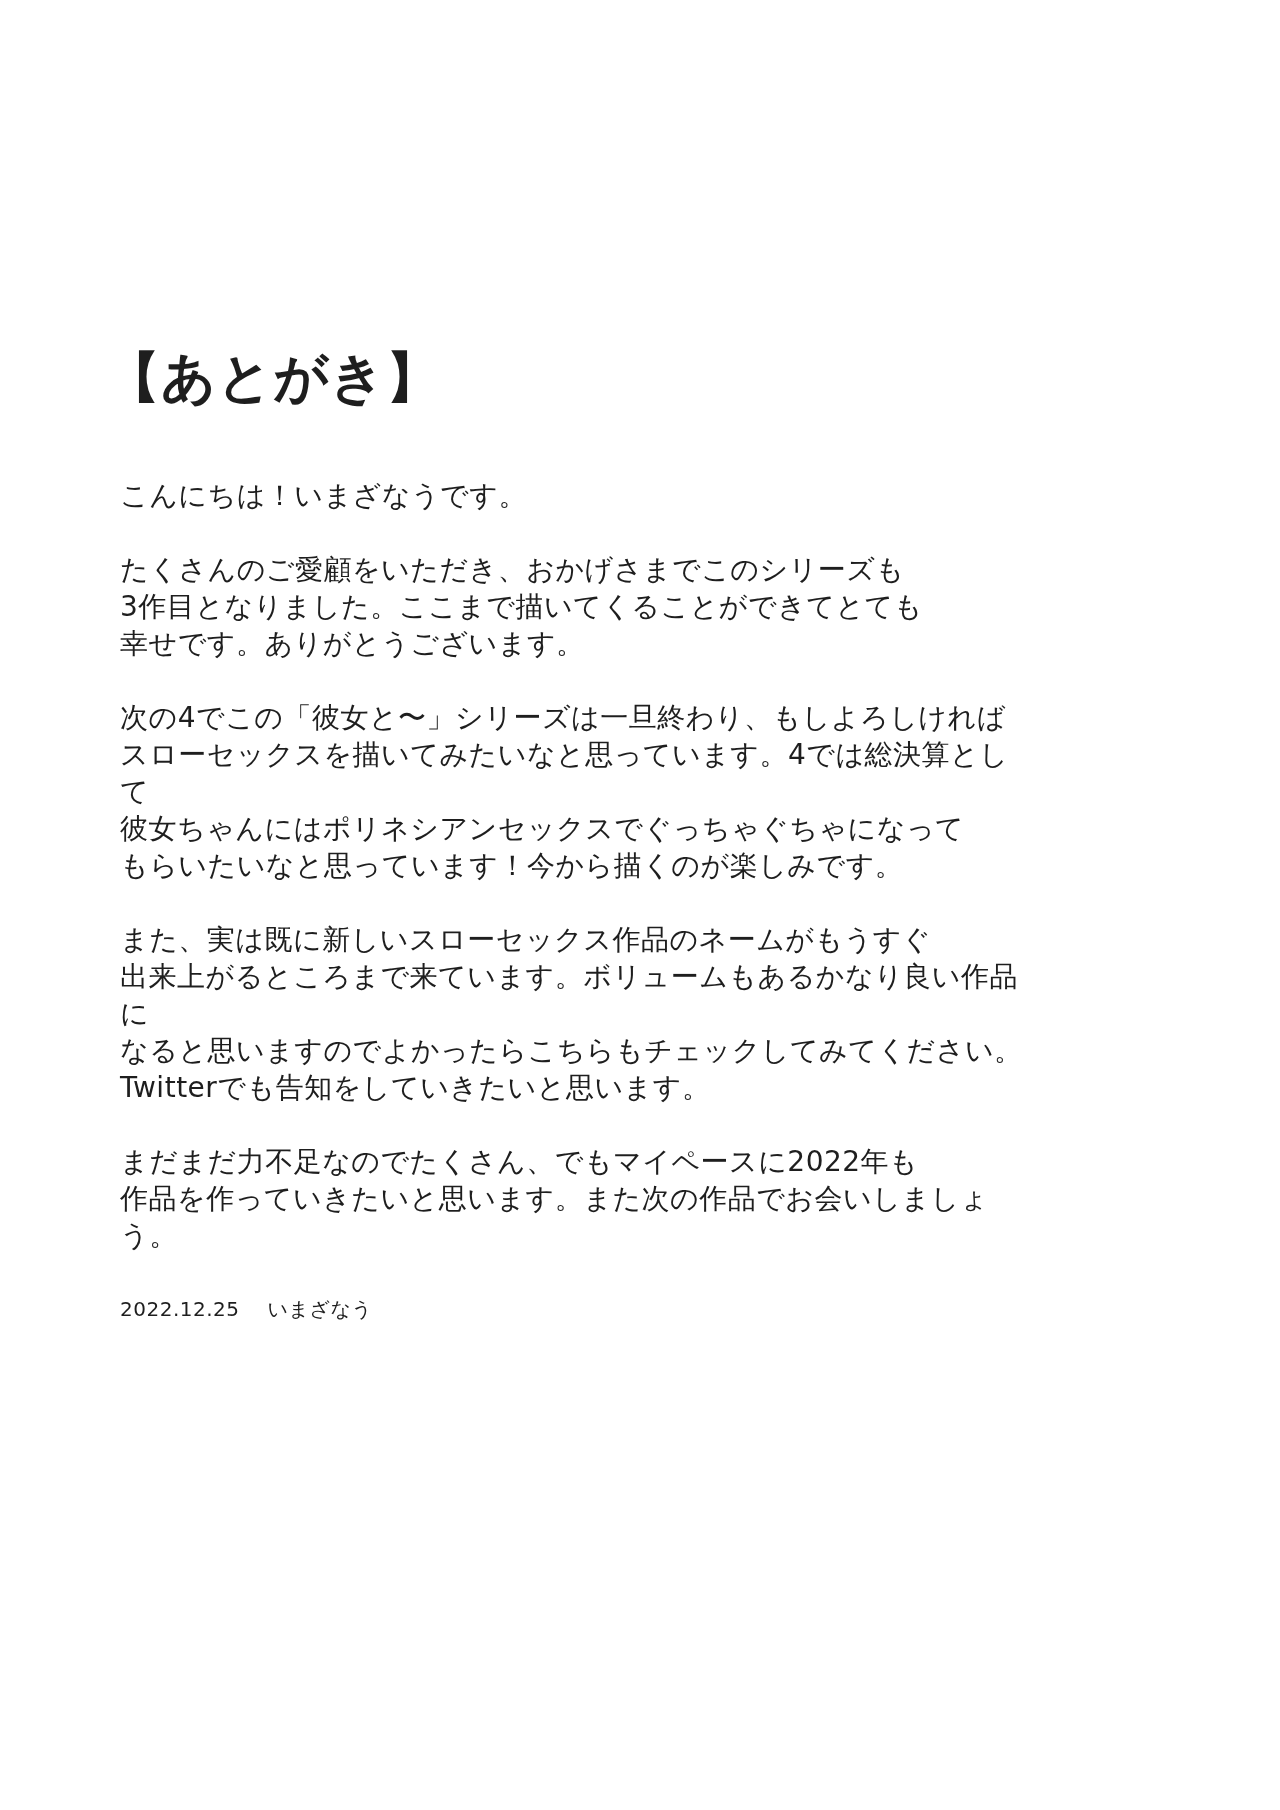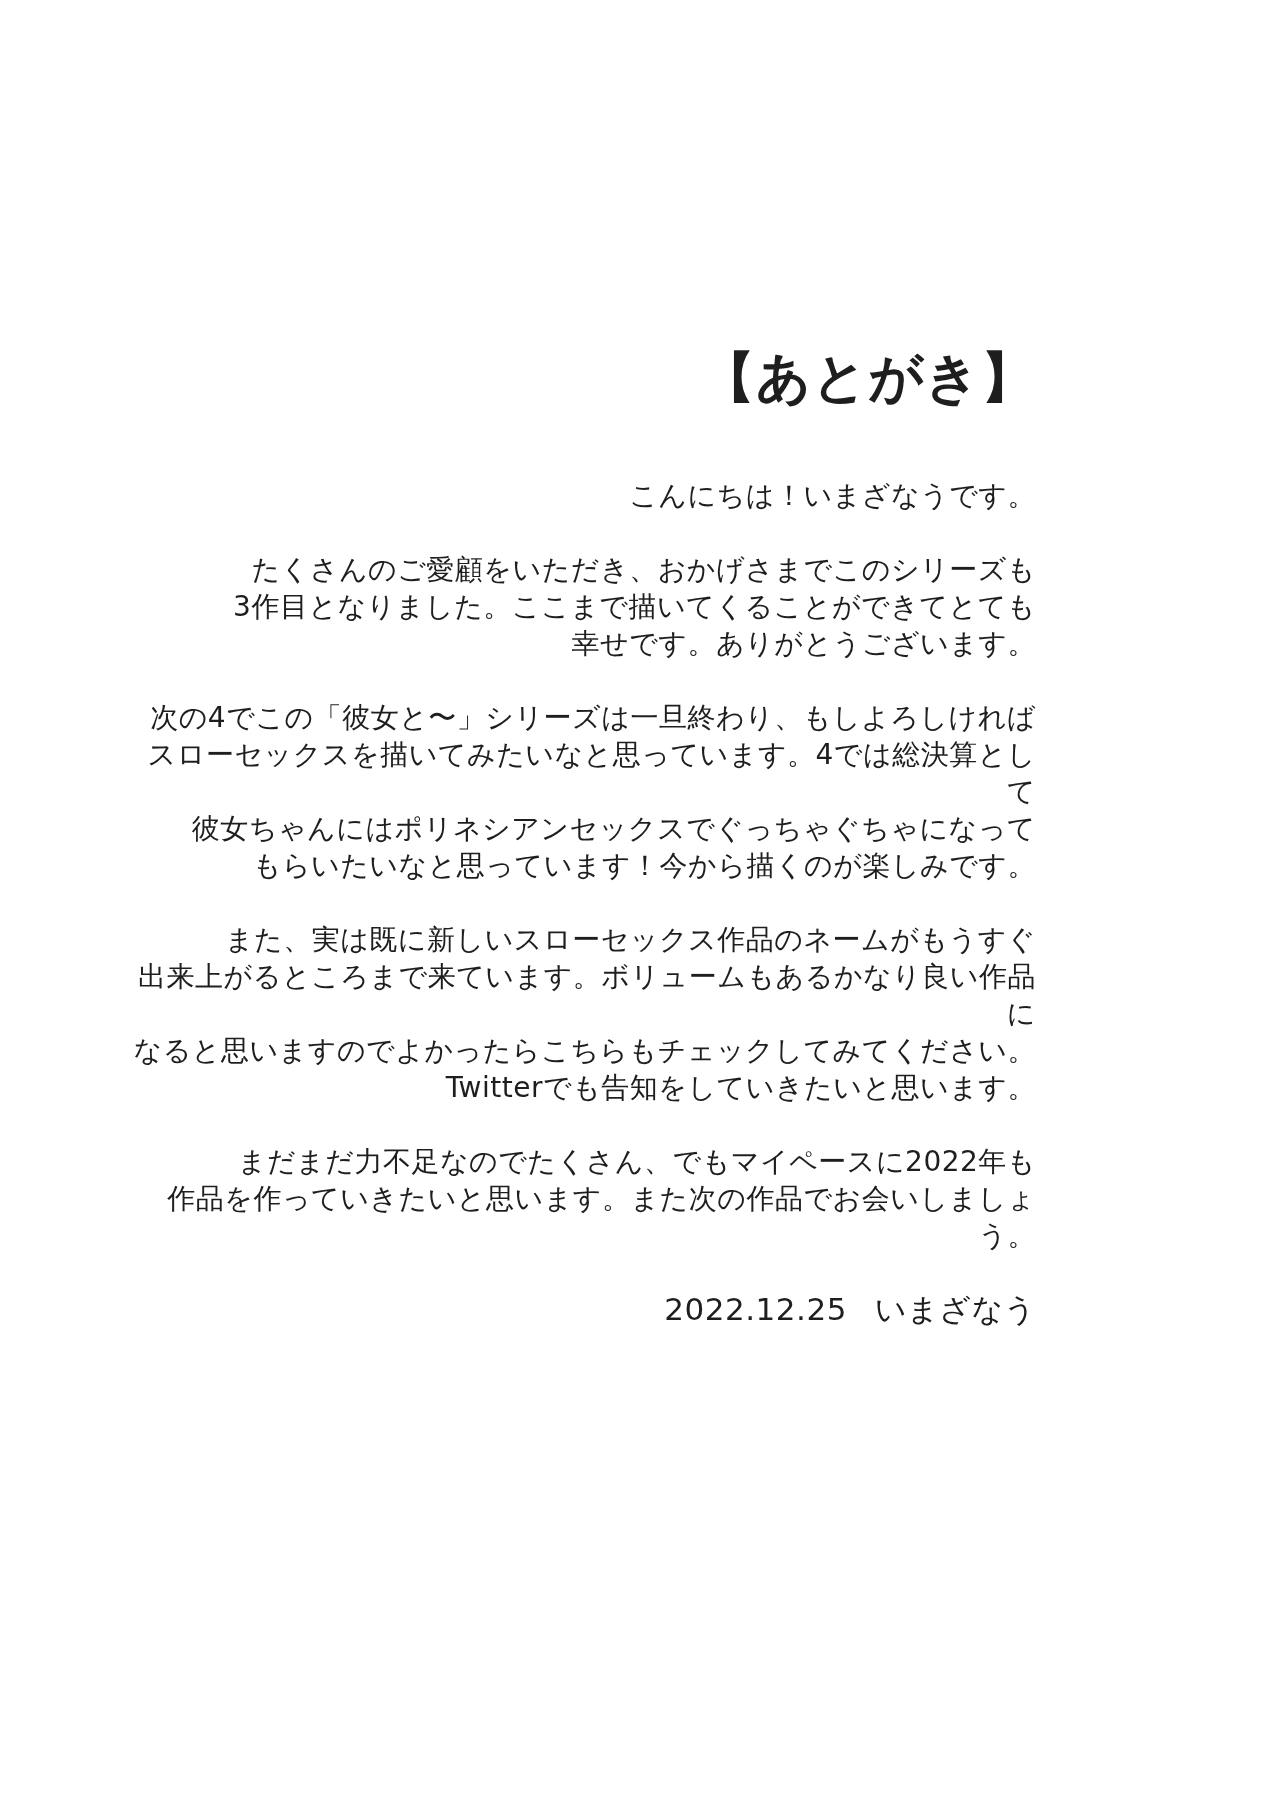--- a/index.html
+++ b/index.html
@@ -12,38 +12,37 @@
     background: var(--bg, #ffffff);
     color: var(--text, #1e1e1e);
     font-family: "DejaVu Sans", sans-serif;
     overflow: hidden;
   }
   .page {
     box-sizing: border-box;
     width: 1096px;
     height: 1810px;
     padding: 348px 60px 0 120px;
-    text-align: right;
   }
   .title {
     font-size: 54px;
     font-weight: bold;
     line-height: 1.1;
     letter-spacing: 1px;
     margin: 0 0 70px -14px;
   }
   .para {
     font-size: 28px;
     line-height: 37px;
     letter-spacing: 0.5px;
     margin: 0 0 37px 0;
     white-space: pre-line;
   }
   .signature {
-    font-size: 31px;
+    font-size: 20px;
     line-height: 37px;
     letter-spacing: 0.5px;
     margin-top: 37px;
   }
   .signature .date {
     margin-right: 28px;
   }
 </style>
 </head>
 <body>

